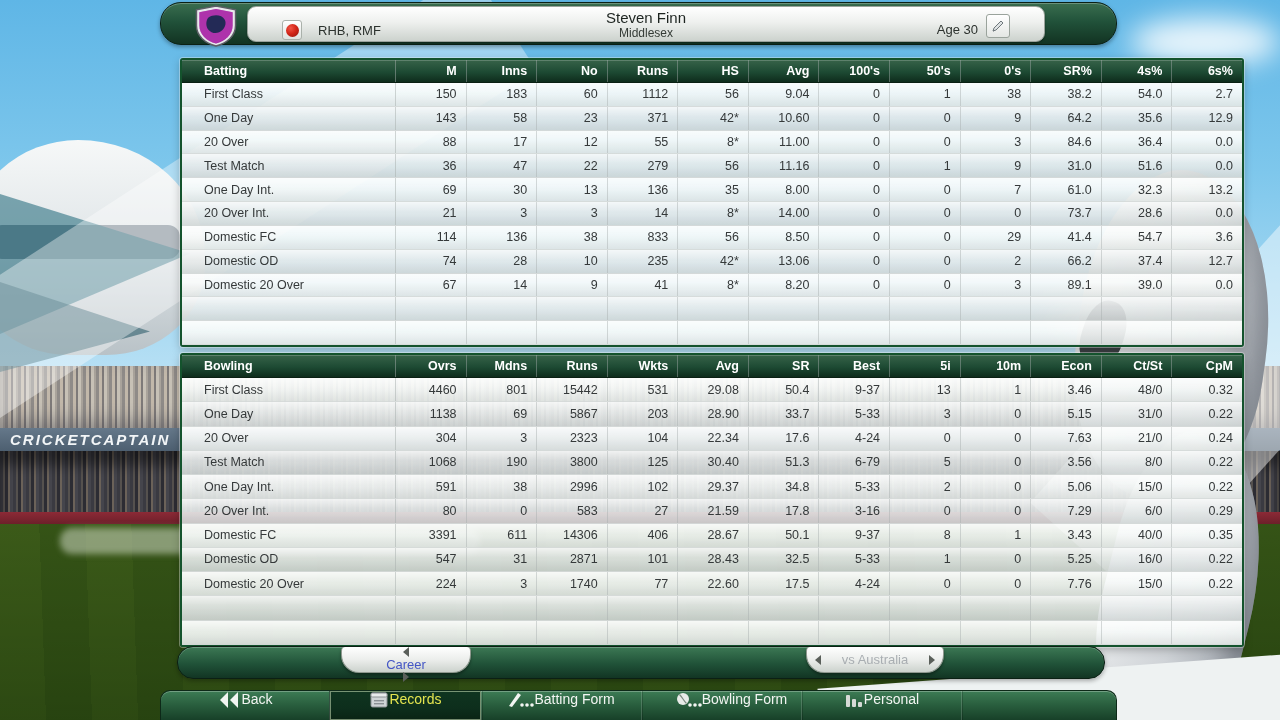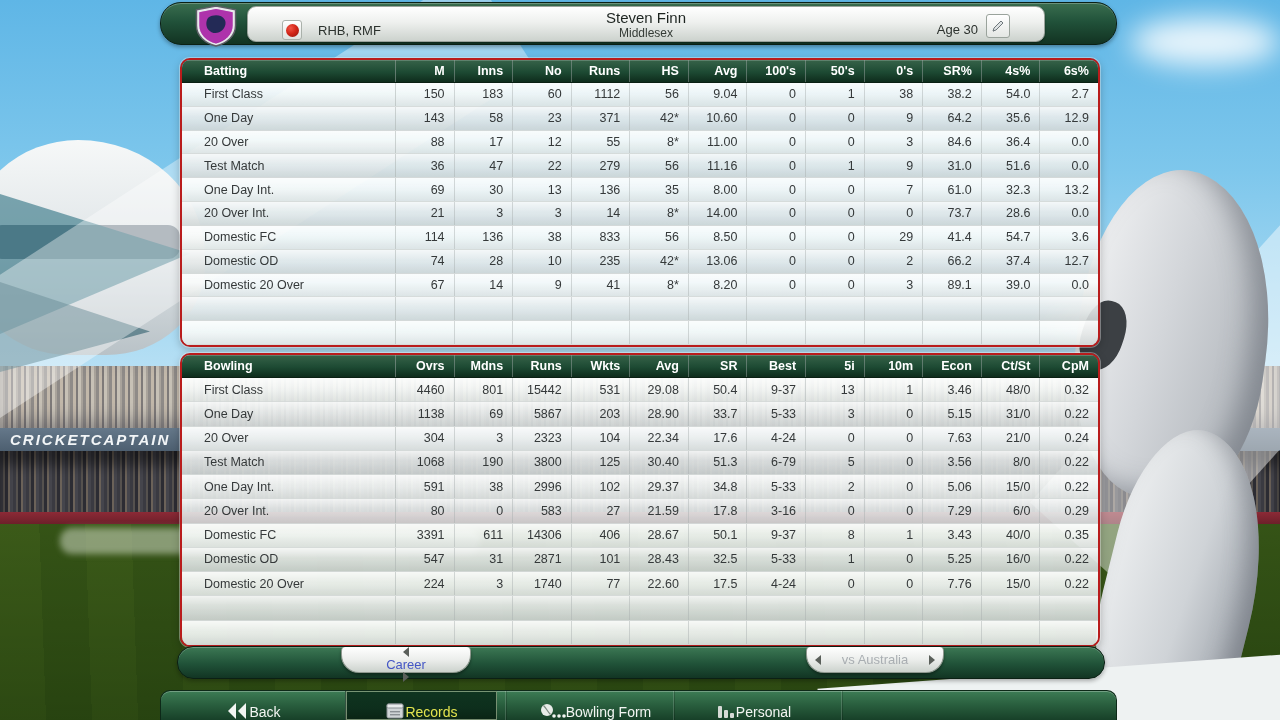--- a/index.html
+++ b/index.html
@@ -56,21 +56,21 @@
   .player-style { position:absolute; left:34px; top:13px; display:flex; align-items:center; gap:16px; font-size:13px; color:#2c322e; }
   .ball-chip { width:20px; height:20px; background:linear-gradient(180deg,#fff,#dfe3e0); border:1px solid #aab1ab; border-radius:3px;
     display:flex; align-items:center; justify-content:center; }
   .ball-dot { width:13px; height:13px; border-radius:50%; background:radial-gradient(circle at 35% 32%,#f05545 0%, #d42619 45%, #8e130c 100%); }
   .player-age { position:absolute; right:66px; top:15px; font-size:13px; color:#2c322e; }
   .pencil-chip { position:absolute; right:34px; top:7px; width:24px; height:24px; background:linear-gradient(180deg,#fff,#e4e7e4);
     border:1px solid #9aa39c; border-radius:3px; display:flex; align-items:center; justify-content:center; }
   .shield { position:absolute; left:31px; top:1px; width:48px; height:43px; }
 
   
-  .panel { position:absolute; left:180px; width:920px; border:2px solid #b91c1c; border-radius:10px;
+  .panel { position:absolute; left:180px; width:1064px; border:2px solid #14532d; border-radius:3px;
     background:rgba(250,252,251,0.25); box-shadow:0 0 0 1px rgba(255,255,255,0.35), 0 3px 8px rgba(0,0,0,0.25);
     display:flex; flex-direction:column; overflow:hidden; }
   .panel-batting { top:58px; height:289px; }
   .panel-bowling { top:353px; height:294px;justify-content:center; }
   .t-head { display:flex; height:23px; flex:0 0 23px; align-items:center;
     background:linear-gradient(180deg,#376349 0%, #1d4a33 55%, #0e2c1c 100%);
     border-bottom:1px solid #0a2013; box-shadow:inset 0 1px 0 rgba(255,255,255,0.2); }
   .t-head .cell { color:#ffffff; font-weight:bold; font-size:12.5px; }
   .t-body { flex:1; display:flex; flex-direction:column; }
   .t-row { flex:1; display:flex; align-items:center; border-bottom:1px solid rgba(186,193,191,0.55);
@@ -94,22 +94,22 @@
   .tab-select .arr { width:0; height:0; border-top:5px solid transparent; border-bottom:5px solid transparent; cursor:pointer; }
   .arr-left { border-right:6px solid #5a5f5a; }
   .arr-right { border-left:6px solid #5a5f5a; }
   .tab-label-active { font-size:13px; color:#4456c5; }
   .tab-label-dim { font-size:13px; color:#a9aeb2; }
 
   
   .navbar { position:absolute; left:160px; top:690px; width:957px; height:30px; border-radius:10px 10px 0 0;
     background:linear-gradient(180deg,#3d7c55 0%, #2a603f 45%, #174028 100%); border:1px solid #0d2918; border-bottom:none;
     box-shadow:inset 0 1px 0 rgba(255,255,255,0.28); display:flex; }
-  .nav-item { display:flex; align-items:flex-end; justify-content:center; gap:0; height:100%;
-    border-left:1px solid rgba(255,255,255,0.16); box-shadow:inset 1px 0 0 rgba(0,0,0,0.18); cursor:pointer;margin-left:8px; }
+  .nav-item { display:flex; align-items:flex-start; justify-content:center; gap:0; height:100%;
+    border-left:1px solid rgba(255,255,255,0.16); box-shadow:inset 1px 0 0 rgba(0,0,0,0.18); cursor:pointer; }
   .nav-item:first-child { border-left:none; box-shadow:none; }
   .nav-item span.lbl { font-size:14px; color:#f2f5f2; }
   .nav-item.active { background:linear-gradient(180deg,#0f3520 0%, #0d2e1c 60%, #0a2414 100%);
     box-shadow:inset 0 0 0 1px rgba(205,226,185,0.55); }
   .nav-item.active span.lbl { color:#e3e44f; }
   .nav-back { flex:0 0 168px; } .nav-records { flex:0 0 152px; } .nav-batting { flex:0 0 160px; }
   .nav-bowling { flex:0 0 160px;padding-left:20px; } .nav-personal { flex:0 0 160px; } .nav-filler { flex:1; }
 </style>
 </head>
 <body>
@@ -559,20 +559,29 @@
     </div>
     <div class="nav-item nav-records active">
       <svg width="20" height="18" viewBox="0 0 20 18">
         <rect x="2" y="2" width="16" height="14" rx="1.5" fill="#cfd4d6" stroke="#8a9094"></rect>
         <rect x="2" y="2" width="16" height="4" rx="1.5" fill="#e8ebec" stroke="#8a9094"></rect>
         <rect x="5" y="9" width="10" height="1.4" fill="#8a9094"></rect>
         <rect x="5" y="12" width="10" height="1.4" fill="#8a9094"></rect>
       </svg>
       <span class="lbl">Records</span>
     </div>
+    <div class="nav-item nav-batting">
+      <svg width="26" height="18" viewBox="0 0 26 18">
+        <path d="M1 15 L10 2 L13 4 L4 16 Z" fill="#f2f5f2"></path>
+        <circle cx="14" cy="14" r="1.8" fill="#f2f5f2"></circle>
+        <circle cx="19" cy="14" r="1.8" fill="#f2f5f2"></circle>
+        <circle cx="24" cy="14" r="1.8" fill="#f2f5f2"></circle>
+      </svg>
+      <span class="lbl">Batting Form</span>
+    </div>
     <div class="nav-item nav-bowling">
       <svg width="26" height="18" viewBox="0 0 26 18">
         <circle cx="7" cy="8" r="6" fill="#e8ebe8"></circle>
         <path d="M3.5 3.5 C7 7 7 9 10.5 12.5" stroke="#7d8a80" stroke-width="1.2" fill="none"></path>
         <circle cx="14" cy="14" r="1.8" fill="#f2f5f2"></circle>
         <circle cx="19" cy="14" r="1.8" fill="#f2f5f2"></circle>
         <circle cx="24" cy="14" r="1.8" fill="#f2f5f2"></circle>
       </svg>
       <span class="lbl">Bowling Form</span>
     </div>

